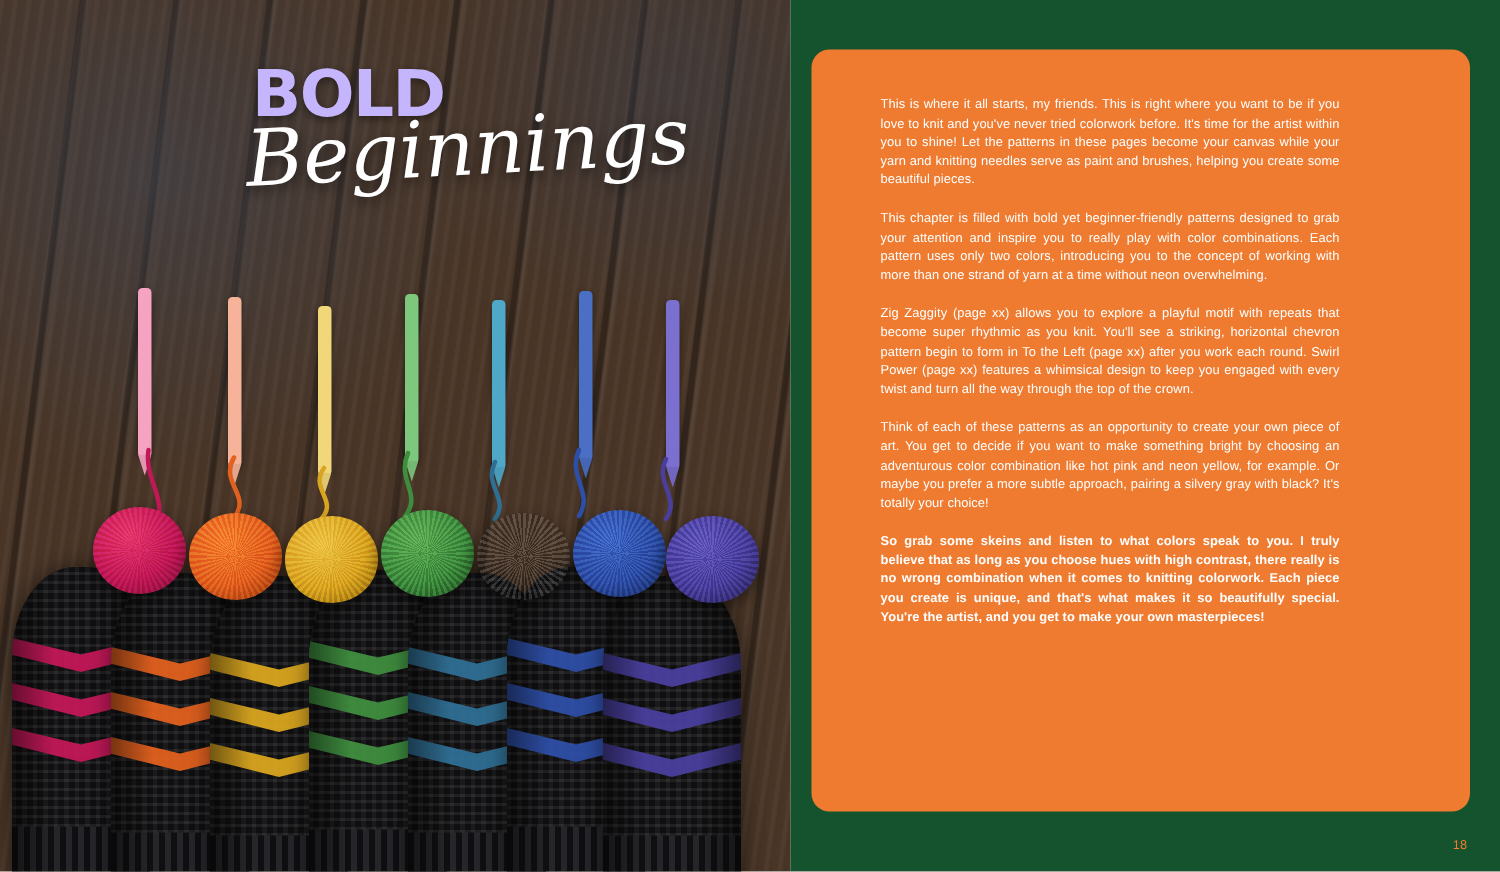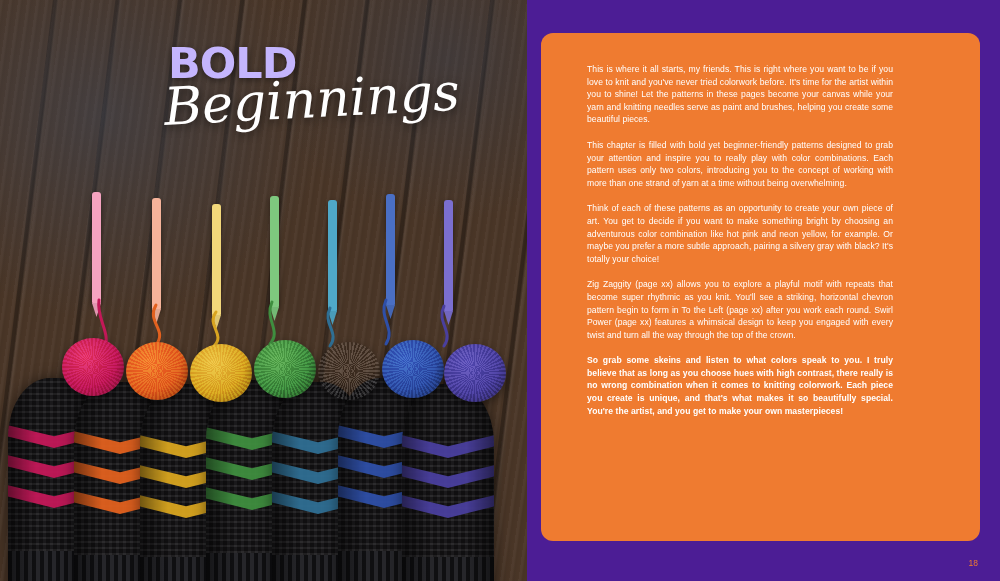--- a/index.html
+++ b/index.html
@@ -196,21 +196,21 @@
   .hat-shade {
     position: absolute; inset: 0;
     background: linear-gradient(90deg, rgba(0,0,0,.45), rgba(0,0,0,0) 30%, rgba(0,0,0,0) 70%, rgba(0,0,0,.45));
   }
 
   
   .page-right {
     position: relative;
     width: 473px;
     height: 581px;
-    background: #4c1d95;
+    background: #14532d;
   }
   .orange-panel {
     position: absolute;
     left: 14px;
     top: 33px;
     width: 439px;
     height: 508px;
     background: #ef7b30;
     border-radius: 12px;
   }
@@ -362,21 +362,21 @@
       </div>
     </div>
   </div>
 
   <div class="gutter"></div>
 
   <div class="page-right">
     <div class="orange-panel"></div>
     <div class="copy">
       <p>This is where it all starts, my friends. This is right where you want to be if you love to knit and you've never tried colorwork before. It's time for the artist within you to shine! Let the patterns in these pages become your canvas while your yarn and knitting needles serve as paint and brushes, helping you create some beautiful pieces.</p>
-      <p>This chapter is filled with bold yet beginner-friendly patterns designed to grab your attention and inspire you to really play with color combinations. Each pattern uses only two colors, introducing you to the concept of working with more than one strand of yarn at a time without being overwhelming.</p>
+      <p>This chapter is filled with bold yet beginner-friendly patterns designed to grab your attention and inspire you to really play with color combinations. Each pattern uses only two colors, introducing you to the concept of working with more than one strand of yarn at a time without neon overwhelming.</p>
+      <p>Zig Zaggity (page xx) allows you to explore a playful motif with repeats that become super rhythmic as you knit. You'll see a striking, horizontal chevron pattern begin to form in To the Left (page xx) after you work each round. Swirl Power (page xx) features a whimsical design to keep you engaged with every twist and turn all the way through the top of the crown.</p>
       <p>Think of each of these patterns as an opportunity to create your own piece of art. You get to decide if you want to make something bright by choosing an adventurous color combination like hot pink and neon yellow, for example. Or maybe you prefer a more subtle approach, pairing a silvery gray with black? It's totally your choice!</p>
-      <p>Zig Zaggity (page xx) allows you to explore a playful motif with repeats that become super rhythmic as you knit. You'll see a striking, horizontal chevron pattern begin to form in To the Left (page xx) after you work each round. Swirl Power (page xx) features a whimsical design to keep you engaged with every twist and turn all the way through the top of the crown.</p>
       <p>So grab some skeins and listen to what colors speak to you. I truly believe that as long as you choose hues with high contrast, there really is no wrong combination when it comes to knitting colorwork. Each piece you create is unique, and that's what makes it so beautifully special. You're the artist, and you get to make your own masterpieces!</p>
     </div>
     <div class="page-number">18</div>
   </div>
 
 </div>
 
 </body></html>

